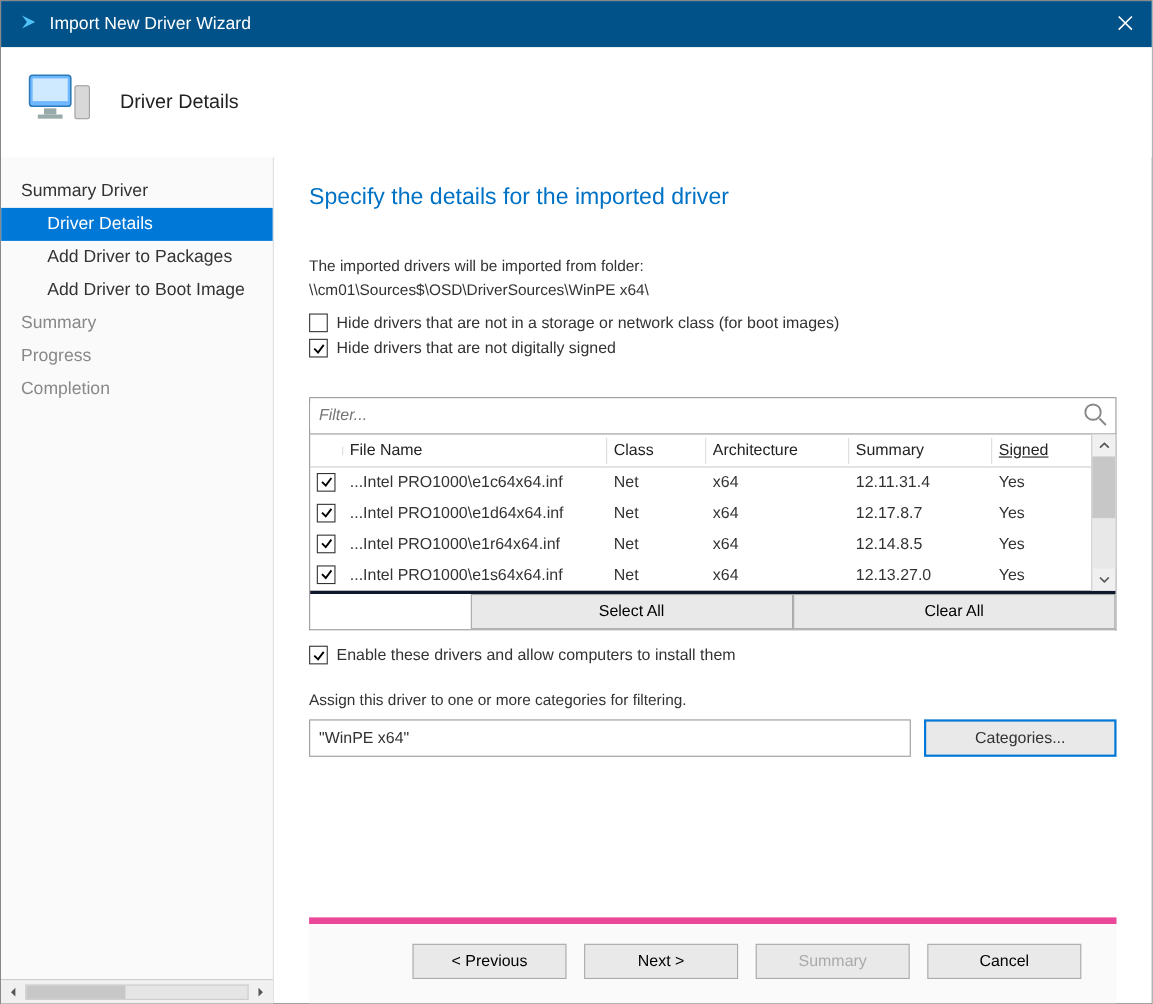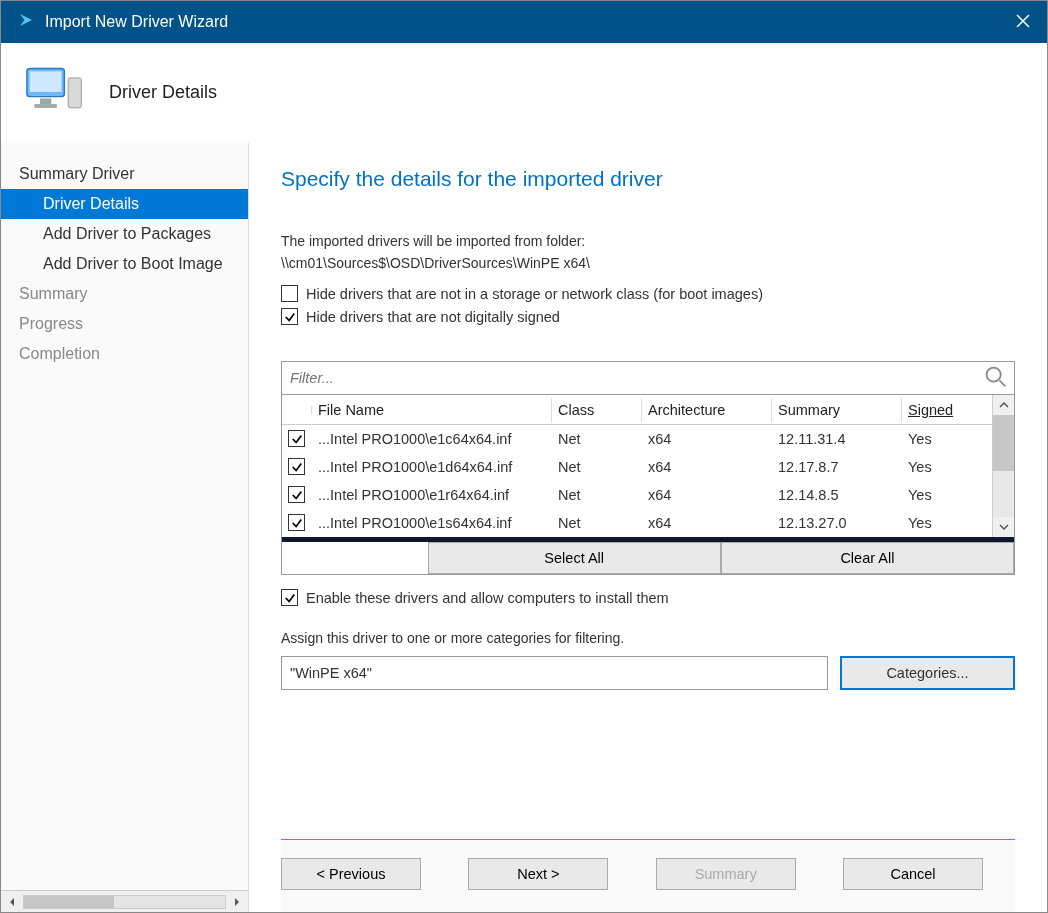--- a/index.html
+++ b/index.html
@@ -73,39 +73,39 @@
   .table-body-wrap { display:flex;justify-content:flex-end; }
   .table-body { flex:1; }
   .table-row { height:28px; }
   .table-row > div { padding:2px 6px; white-space:nowrap; overflow:hidden; }
   .vscroll {
     width:22px; border-left:1px solid #ccc; display:flex; flex-direction:column; background:#f0f0f0;
   }
   .vs-arrow { height:20px; display:flex; align-items:center; justify-content:center; cursor:pointer;}
   .vs-track { flex:1; background:#e8e8e8; position:relative;}
   .vs-thumb { position:absolute; top:0; width:100%; height:55%; background:#c7c7c7;}
-  .table-buttons { display:flex; justify-content:flex-end; gap:0; border-top:5px solid #0f172a; }
+  .table-buttons { display:flex; justify-content:flex-end; gap:0; border-top:3px solid #0f172a; }
   .btn {
     background:#e9e9e9; border:1px solid #aaa; height:32px; font-size:14.5px;
     display:flex; align-items:center; justify-content:center; cursor:pointer;
     font-family:inherit;
   }
   .btn.wide { flex:1; }
   .assign-label { margin-top:18px; margin-bottom:10px; }
   .assign-row { display:flex; gap:12px; align-items:center; margin-bottom:16px;}
   .categories-display {
     flex:1; border:1px solid #999; height:34px; padding:4px 8px; display:flex; align-items:center;
     background:#fff; font-size:14.5px;
   }
   .btn-categories {
     width:175px; height:34px; border:2px solid #0078d7; background:#e9e9e9;
     display:flex; align-items:center; justify-content:center; cursor:pointer; font-size:14.5px;
   }
   .footer {
-    border-top:1px solid #ec4899; padding:18px 32px 22px 0; display:flex; justify-content:space-between; gap:16px;
+    border-top:6px solid #ec4899; padding:18px 32px 22px 0; display:flex; justify-content:flex-end; gap:16px;
     background:#fafafa;
   }
   .footer .btn { width:140px; }
   .footer .btn.disabled { color:#aaa; cursor:default; }
 </style>
 </head>
 <body>
 
 <div class="window">
 

